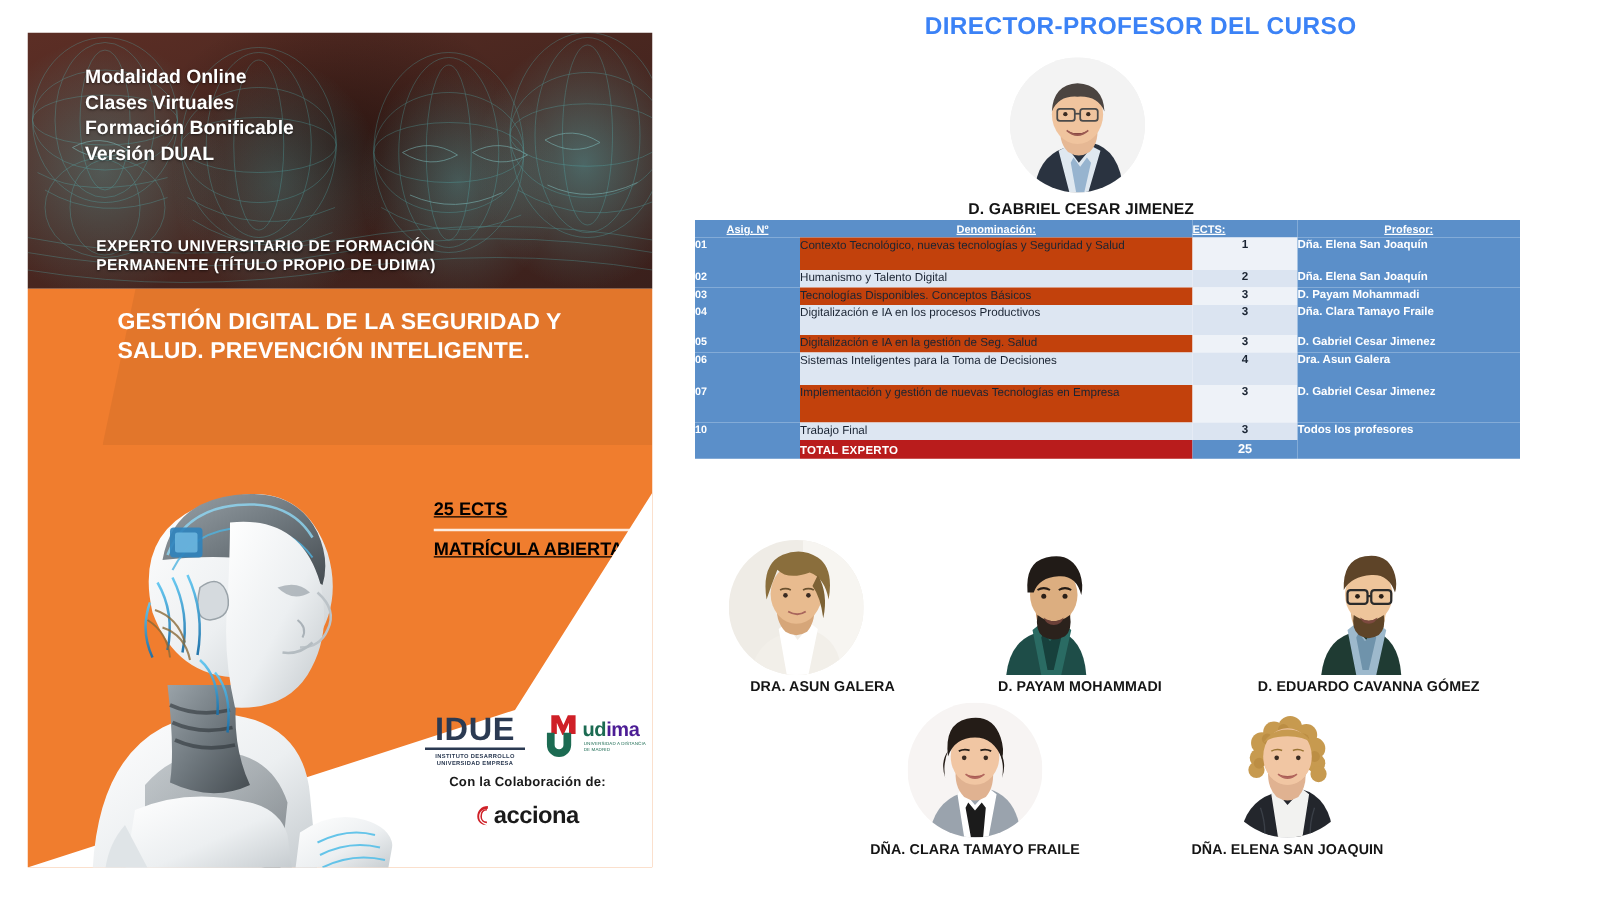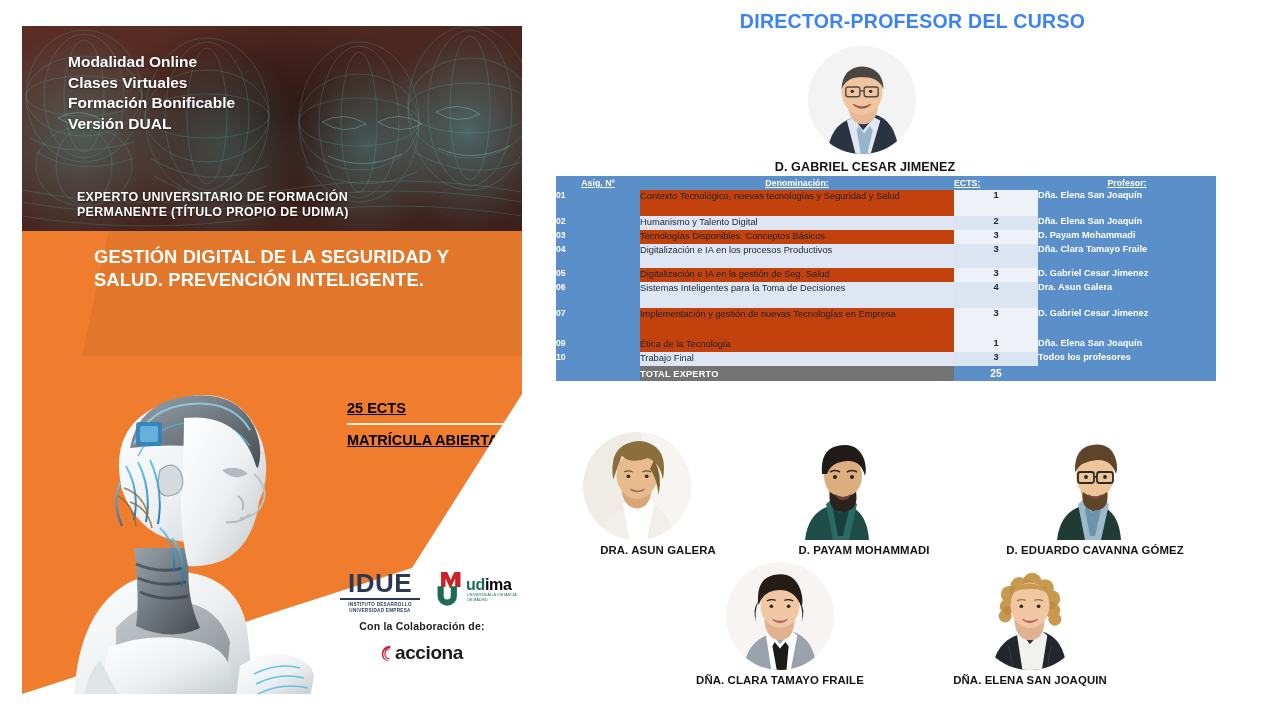--- a/index.html
+++ b/index.html
@@ -63,21 +63,21 @@
   .robot{position:absolute;left:42px;bottom:-4px;width:250px;height:320px;}
 
   
   .logos{position:absolute;left:300px;bottom:8px;width:200px;height:118px;}
   .idue{position:absolute;left:18px;top:2px;width:80px;text-align:center;}
   .idue .big{font-size:26px;font-weight:bold;color:#2b3a52;letter-spacing:.5px;line-height:26px;font-family:"Liberation Sans",sans-serif;}
   .idue .bar{height:2px;background:#2b3a52;margin:2px 0 2px;}
   .idue .sm{font-size:4.6px;color:#2b3a52;letter-spacing:.3px;line-height:6px;font-weight:bold;}
   .udima{position:absolute;left:112px;top:0px;width:92px;height:40px;}
   .udima .ud{position:absolute;left:32px;top:8px;font-size:16px;font-weight:bold;color:#1c6b52;letter-spacing:-.3px;}
-  .udima .ud i{color:#000000;font-style:normal;}
+  .udima .ud i{color:#4c1d95;font-style:normal;}
   .udima .tag{position:absolute;left:33px;top:25px;font-size:3.6px;color:#1c6b52;line-height:4.6px;letter-spacing:.1px;}
   .colab{position:absolute;left:0;top:52px;width:200px;text-align:center;font-size:10.5px;font-weight:bold;color:#1a1a1a;letter-spacing:.2px;}
   .acciona{position:absolute;left:0;top:74px;width:200px;text-align:center;}
   .acciona .w{font-size:19px;font-weight:bold;color:#1a1a1a;letter-spacing:-.4px;}
 
   
   .sec-title{
     position:absolute;text-align:center;width:100%;
     color:#3b82f6;font-weight:bold;letter-spacing:.3px;
   }
@@ -132,21 +132,21 @@
     border-bottom:1.2px solid #ffffff;
   }
   .cell-ects.alt{background:#dbe4f1;}
   .cell-prof{
     background:#5b8fc9;color:#ffffff;font-weight:bold;font-size:9.2px;
     padding:2px 2px 2px 6px;vertical-align:top;
     border-bottom:1.2px solid #ffffff;
   }
   .total-num{background:#5b8fc9;border-bottom:0;}
   .total-lbl{
-    background:#737373;color:#ffffff;font-weight:bold;font-size:9.2px;
+    background:#b91c1c;color:#ffffff;font-weight:bold;font-size:9.2px;
     padding:2px 0 2px 6px;letter-spacing:.2px;border-bottom:0;margin-left:22px;
   }
   .total-ects{
     background:#5b8fc9;color:#ffffff;font-weight:bold;font-size:10.2px;
     text-align:center;border-bottom:0;
   }
   .total-blank{background:#5b8fc9;border-bottom:0;}
 
   
   .fac{position:absolute;}
@@ -408,26 +408,20 @@
         <td class="cell-num">06</td>
         <td class="cell-den alt">Sistemas Inteligentes para la Toma de Decisiones</td>
         <td class="cell-ects alt">4</td>
         <td class="cell-prof">Dra. Asun Galera</td>
       </tr>
       <tr style="height:30px">
         <td class="cell-num">07</td>
         <td class="cell-den">Implementación y gestión de nuevas Tecnologías en Empresa</td>
         <td class="cell-ects">3</td>
         <td class="cell-prof">D. Gabriel Cesar Jimenez</td>
-      </tr>
-      <tr>
-        <td class="cell-num">09</td>
-        <td class="cell-den">Ética de la Tecnología</td>
-        <td class="cell-ects">1</td>
-        <td class="cell-prof">Dña. Elena San Joaquín</td>
       </tr>
       <tr>
         <td class="cell-num">10</td>
         <td class="cell-den alt">Trabajo Final</td>
         <td class="cell-ects alt">3</td>
         <td class="cell-prof">Todos los profesores</td>
       </tr>
       <tr style="height:15px">
         <td class="total-num"></td>
         <td class="total-lbl">TOTAL EXPERTO</td>

